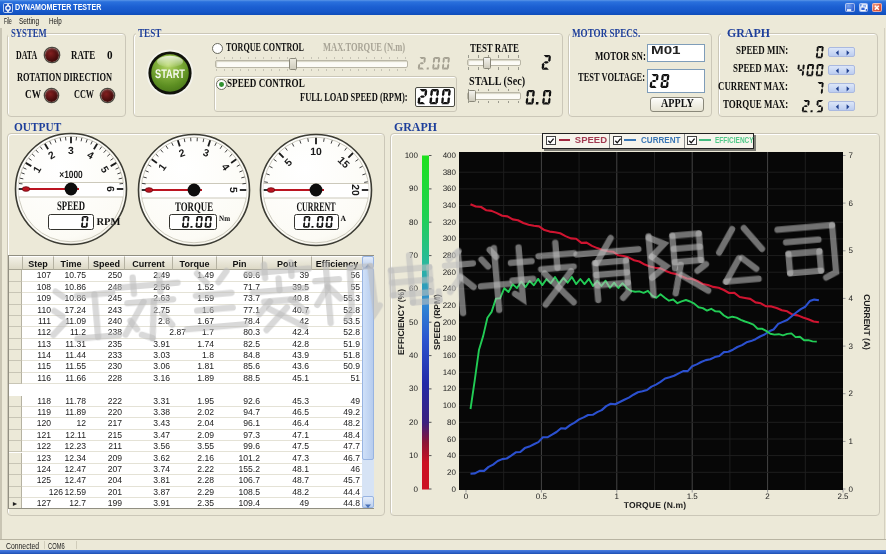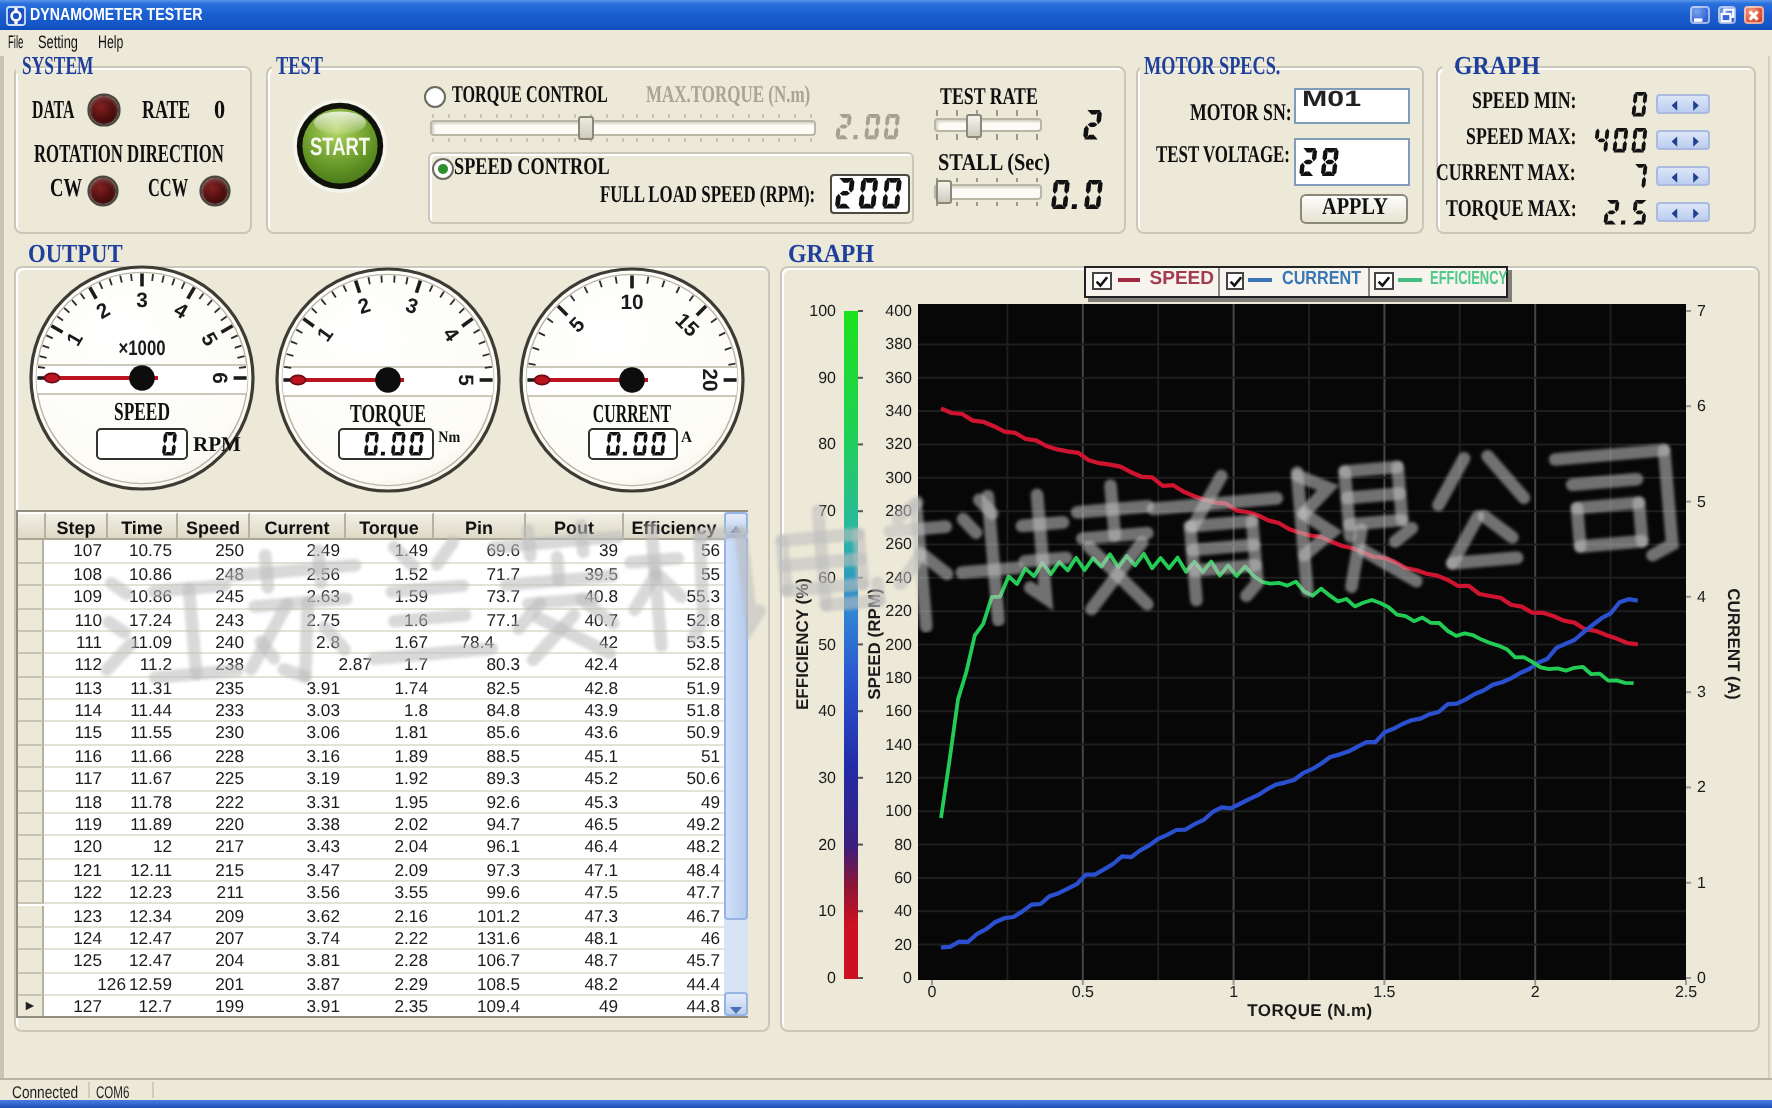--- a/index.html
+++ b/index.html
@@ -645,21 +645,21 @@
       <div class="td" style="left:254px;width:46px">40.7</div>
       <div class="td" style="left:303px;width:48px">52.8</div>
     </div>
     <div class="trow" style="top:59.9px">
       <div class="tsel"></div>
       <div class="td" style="left:14px;width:28px">111</div>
       <div class="td" style="left:45px;width:32px">11.09</div>
       <div class="td" style="left:80px;width:33px">240</div>
       <div class="td" style="left:116px;width:45px">2.8</div>
       <div class="td" style="left:164px;width:41px">1.67</div>
-      <div class="td" style="left:195px;width:43px">78.4</div>
+      <div class="td" style="left:208px;width:43px">78.4</div>
       <div class="td" style="left:254px;width:46px">42</div>
       <div class="td" style="left:303px;width:48px">53.5</div>
     </div>
     <div class="trow" style="top:71.3px">
       <div class="tsel"></div>
       <div class="td" style="left:14px;width:28px">112</div>
       <div class="td" style="left:45px;width:32px">11.2</div>
       <div class="td" style="left:80px;width:33px">238</div>
       <div class="td" style="left:132px;width:45px">2.87</div>
       <div class="td" style="left:164px;width:41px">1.7</div>
@@ -704,31 +704,20 @@
       <div class="tsel"></div>
       <div class="td" style="left:14px;width:28px">116</div>
       <div class="td" style="left:45px;width:32px">11.66</div>
       <div class="td" style="left:80px;width:33px">228</div>
       <div class="td" style="left:116px;width:45px">3.16</div>
       <div class="td" style="left:164px;width:41px">1.89</div>
       <div class="td" style="left:208px;width:43px">88.5</div>
       <div class="td" style="left:254px;width:46px">45.1</div>
       <div class="td" style="left:303px;width:48px">51</div>
     </div>
-    <div class="trow" style="top:128.2px">
-      <div class="tsel"></div>
-      <div class="td" style="left:14px;width:28px">117</div>
-      <div class="td" style="left:45px;width:32px">11.67</div>
-      <div class="td" style="left:80px;width:33px">225</div>
-      <div class="td" style="left:116px;width:45px">3.19</div>
-      <div class="td" style="left:164px;width:41px">1.92</div>
-      <div class="td" style="left:208px;width:43px">89.3</div>
-      <div class="td" style="left:254px;width:46px">45.2</div>
-      <div class="td" style="left:303px;width:48px">50.6</div>
-    </div>
     <div class="trow" style="top:139.6px">
       <div class="tsel"></div>
       <div class="td" style="left:14px;width:28px">118</div>
       <div class="td" style="left:45px;width:32px">11.78</div>
       <div class="td" style="left:80px;width:33px">222</div>
       <div class="td" style="left:116px;width:45px">3.31</div>
       <div class="td" style="left:164px;width:41px">1.95</div>
       <div class="td" style="left:208px;width:43px">92.6</div>
       <div class="td" style="left:254px;width:46px">45.3</div>
       <div class="td" style="left:303px;width:48px">49</div>
@@ -788,21 +777,21 @@
       <div class="td" style="left:254px;width:46px">47.3</div>
       <div class="td" style="left:303px;width:48px">46.7</div>
     </div>
     <div class="trow" style="top:207.9px">
       <div class="tsel"></div>
       <div class="td" style="left:14px;width:28px">124</div>
       <div class="td" style="left:45px;width:32px">12.47</div>
       <div class="td" style="left:80px;width:33px">207</div>
       <div class="td" style="left:116px;width:45px">3.74</div>
       <div class="td" style="left:164px;width:41px">2.22</div>
-      <div class="td" style="left:208px;width:43px">131.6</div>
+      <div class="td" style="left:208px;width:43px">155.2</div>
       <div class="td" style="left:254px;width:46px">48.1</div>
       <div class="td" style="left:303px;width:48px">46</div>
     </div>
     <div class="trow" style="top:219.2px">
       <div class="tsel"></div>
       <div class="td" style="left:14px;width:28px">125</div>
       <div class="td" style="left:45px;width:32px">12.47</div>
       <div class="td" style="left:80px;width:33px">204</div>
       <div class="td" style="left:116px;width:45px">3.81</div>
       <div class="td" style="left:164px;width:41px">2.28</div>

